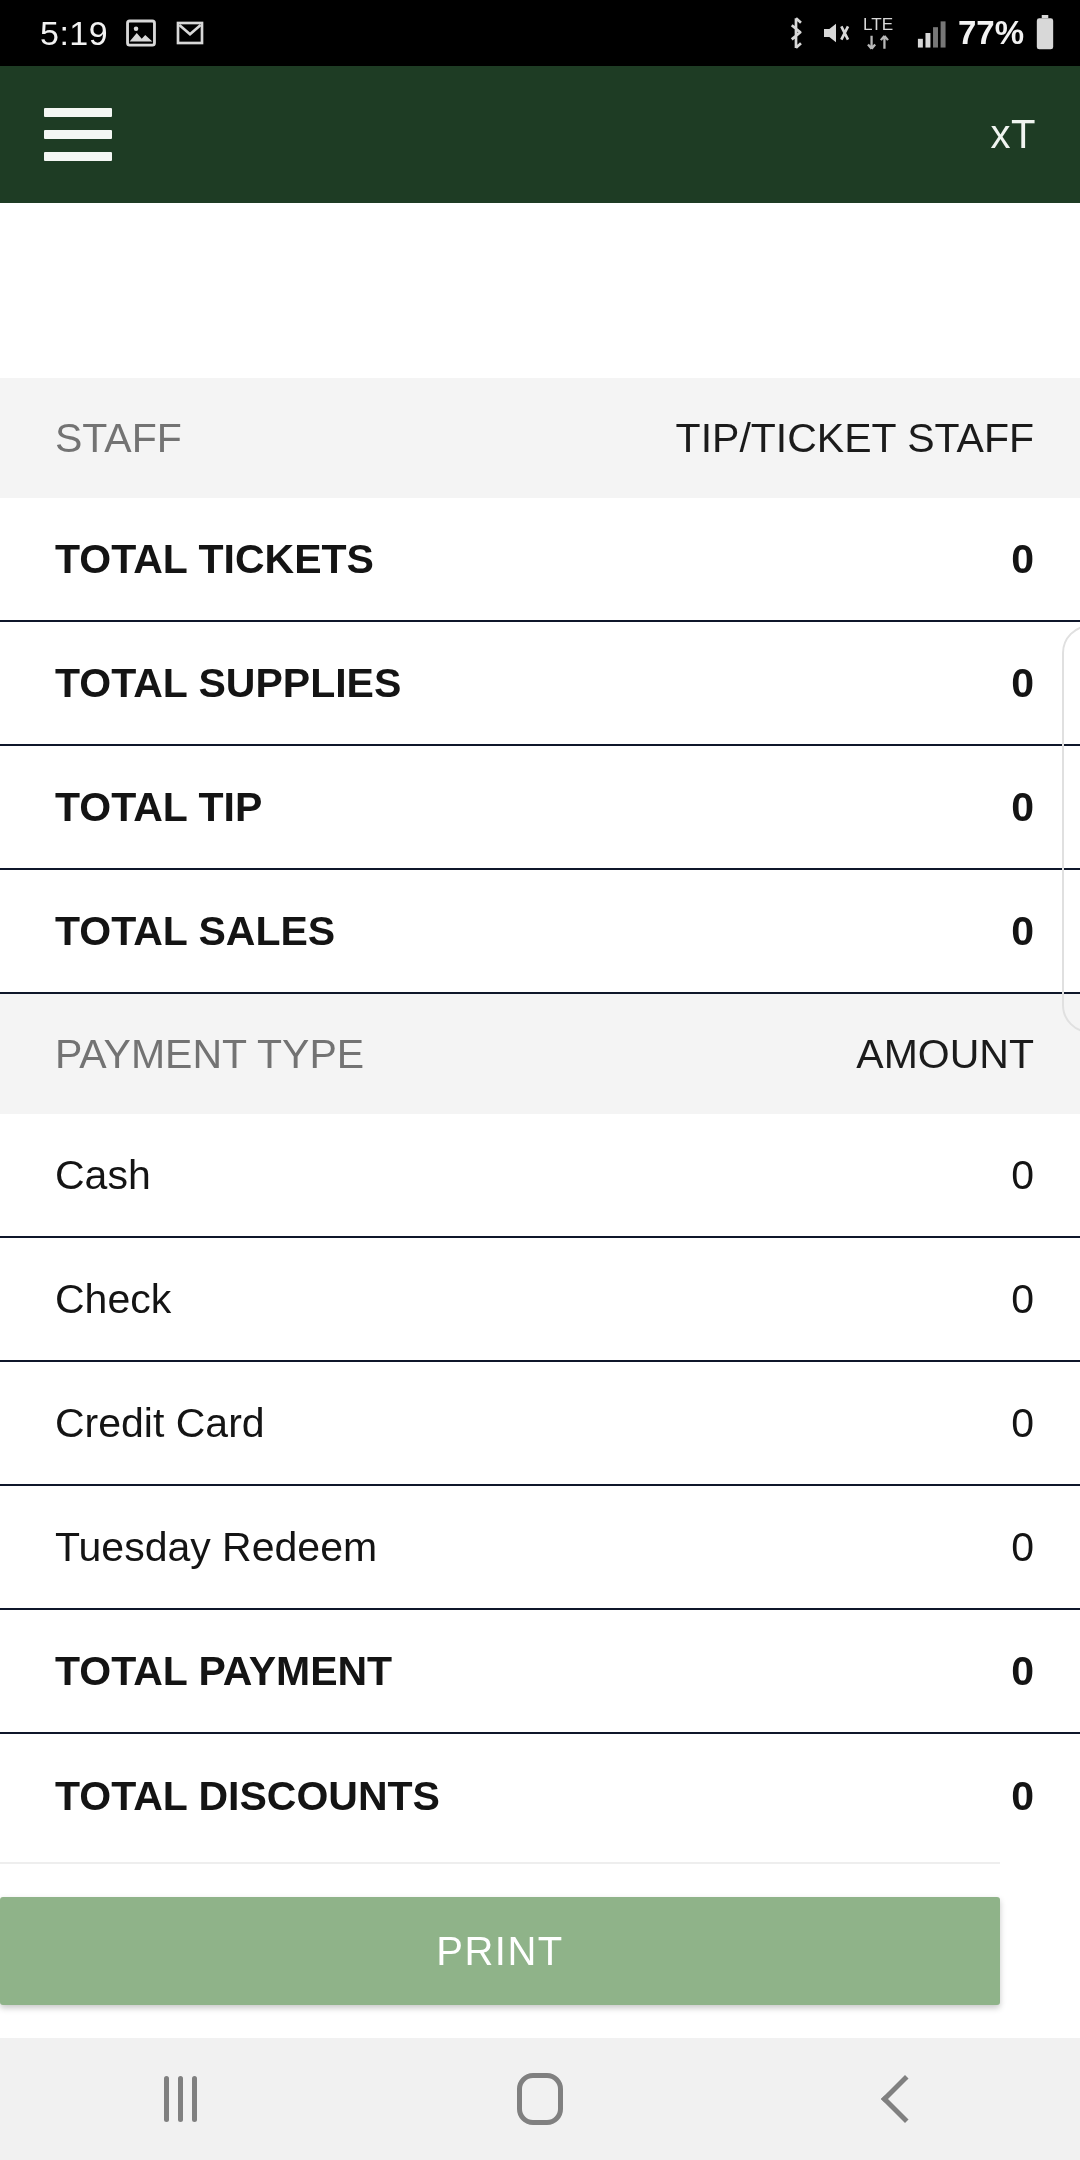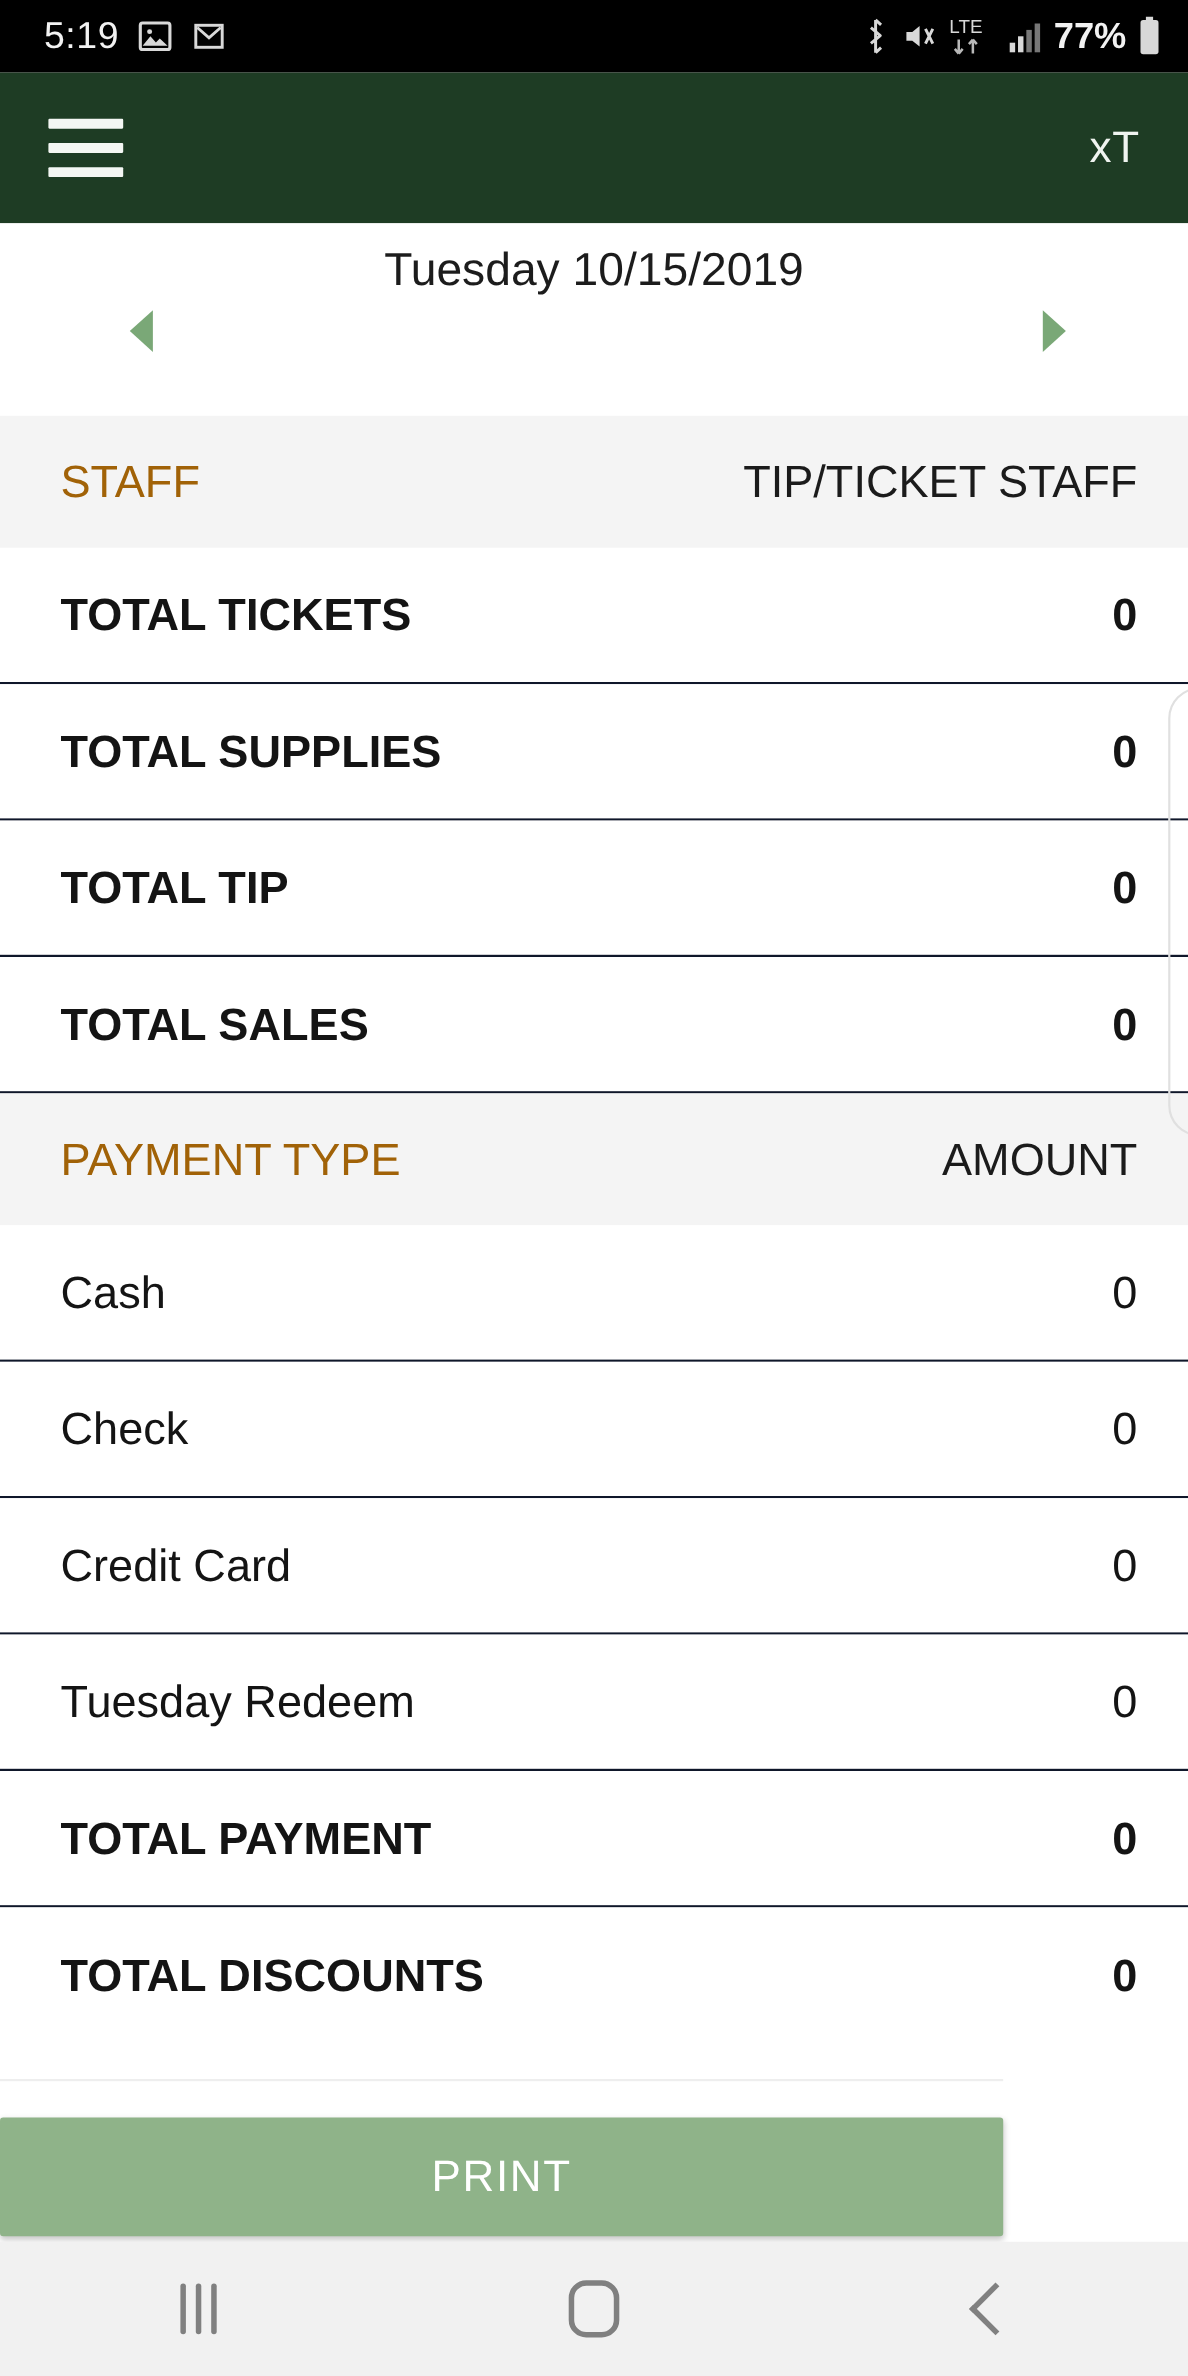--- a/index.html
+++ b/index.html
@@ -61,21 +61,21 @@
   .tri { width: 0; height: 0; }
   .tri.left  { border-top: 19px solid transparent; border-bottom: 19px solid transparent; border-right: 21px solid #7aa877; }
   .tri.right { border-top: 19px solid transparent; border-bottom: 19px solid transparent; border-left: 21px solid #7aa877; }
 
   
   .section-head {
     width: 1080px; height: 120px; background: #f4f4f4;
     display: flex; align-items: center; justify-content: space-between;
     padding: 0 46px 0 55px;
   }
-  .section-head .h-left  { font-size: 41px; color: #a16207; }
+  .section-head .h-left  { font-size: 41px; color: #737373; }
   .section-head .h-right { font-size: 41px; color: #1b1b1b; }
 
   .row {
     width: 1080px; height: 124px; background: #fff;
     display: flex; align-items: center; justify-content: space-between;
     padding: 0 46px 0 55px;
     border-bottom: 2px solid #0f172a;
     margin-left: 0;
   }
   .row .r-label { font-size: 41px; color: #141414; }
@@ -88,23 +88,23 @@
   
   .card-hint {
     position: absolute; top: 625px; left: 1062px;
     width: 60px; height: 408px;
     border: 2px solid #e0e0e0; border-radius: 28px;
     background: transparent; pointer-events: none;
   }
 
   
   .print-area {
-    position: absolute; top: 1862px; left: 0; width: 912px; height: 176px;
+    position: absolute; top: 1862px; left: 0; width: 1000px; height: 176px;
     background: #ffffff; border-top: 2px solid #eeeeee;
-    display: flex; align-items: center; justify-content: center; margin-top: 28px;
+    display: flex; align-items: center; justify-content: center;
   }
   .print-btn {
     width: 1000px; height: 108px; background: #8fb389;
     border: none; border-radius: 3px;
     color: #ffffff; font-size: 40px; letter-spacing: 1.5px;
     font-family: "Liberation Sans", sans-serif;
     box-shadow: 0 3px 6px rgba(0,0,0,.22);
     display: flex; align-items: center; justify-content: center;
     cursor: pointer;
   }
@@ -184,29 +184,20 @@
 
   <div class="appbar">
     <div class="hamburger">
       <span></span>
       <span></span>
       <span></span>
     </div>
     <div class="appbar-action">xT</div>
   </div>
 
-  <div class="datenav">
-    <div class="date-label">Tuesday 10/15/2019</div>
-    <div class="arrow prev">
-      <span class="tri left"></span>
-    </div>
-    <div class="arrow next">
-      <span class="tri right"></span>
-    </div>
-  </div>
 
   <div class="rows-wrap">
 
     <div class="section-head">
       <span class="h-left">STAFF</span>
       <span class="h-right">TIP/TICKET STAFF</span>
     </div>
 
     <div class="row bold">
       <span class="r-label">TOTAL TICKETS</span>

